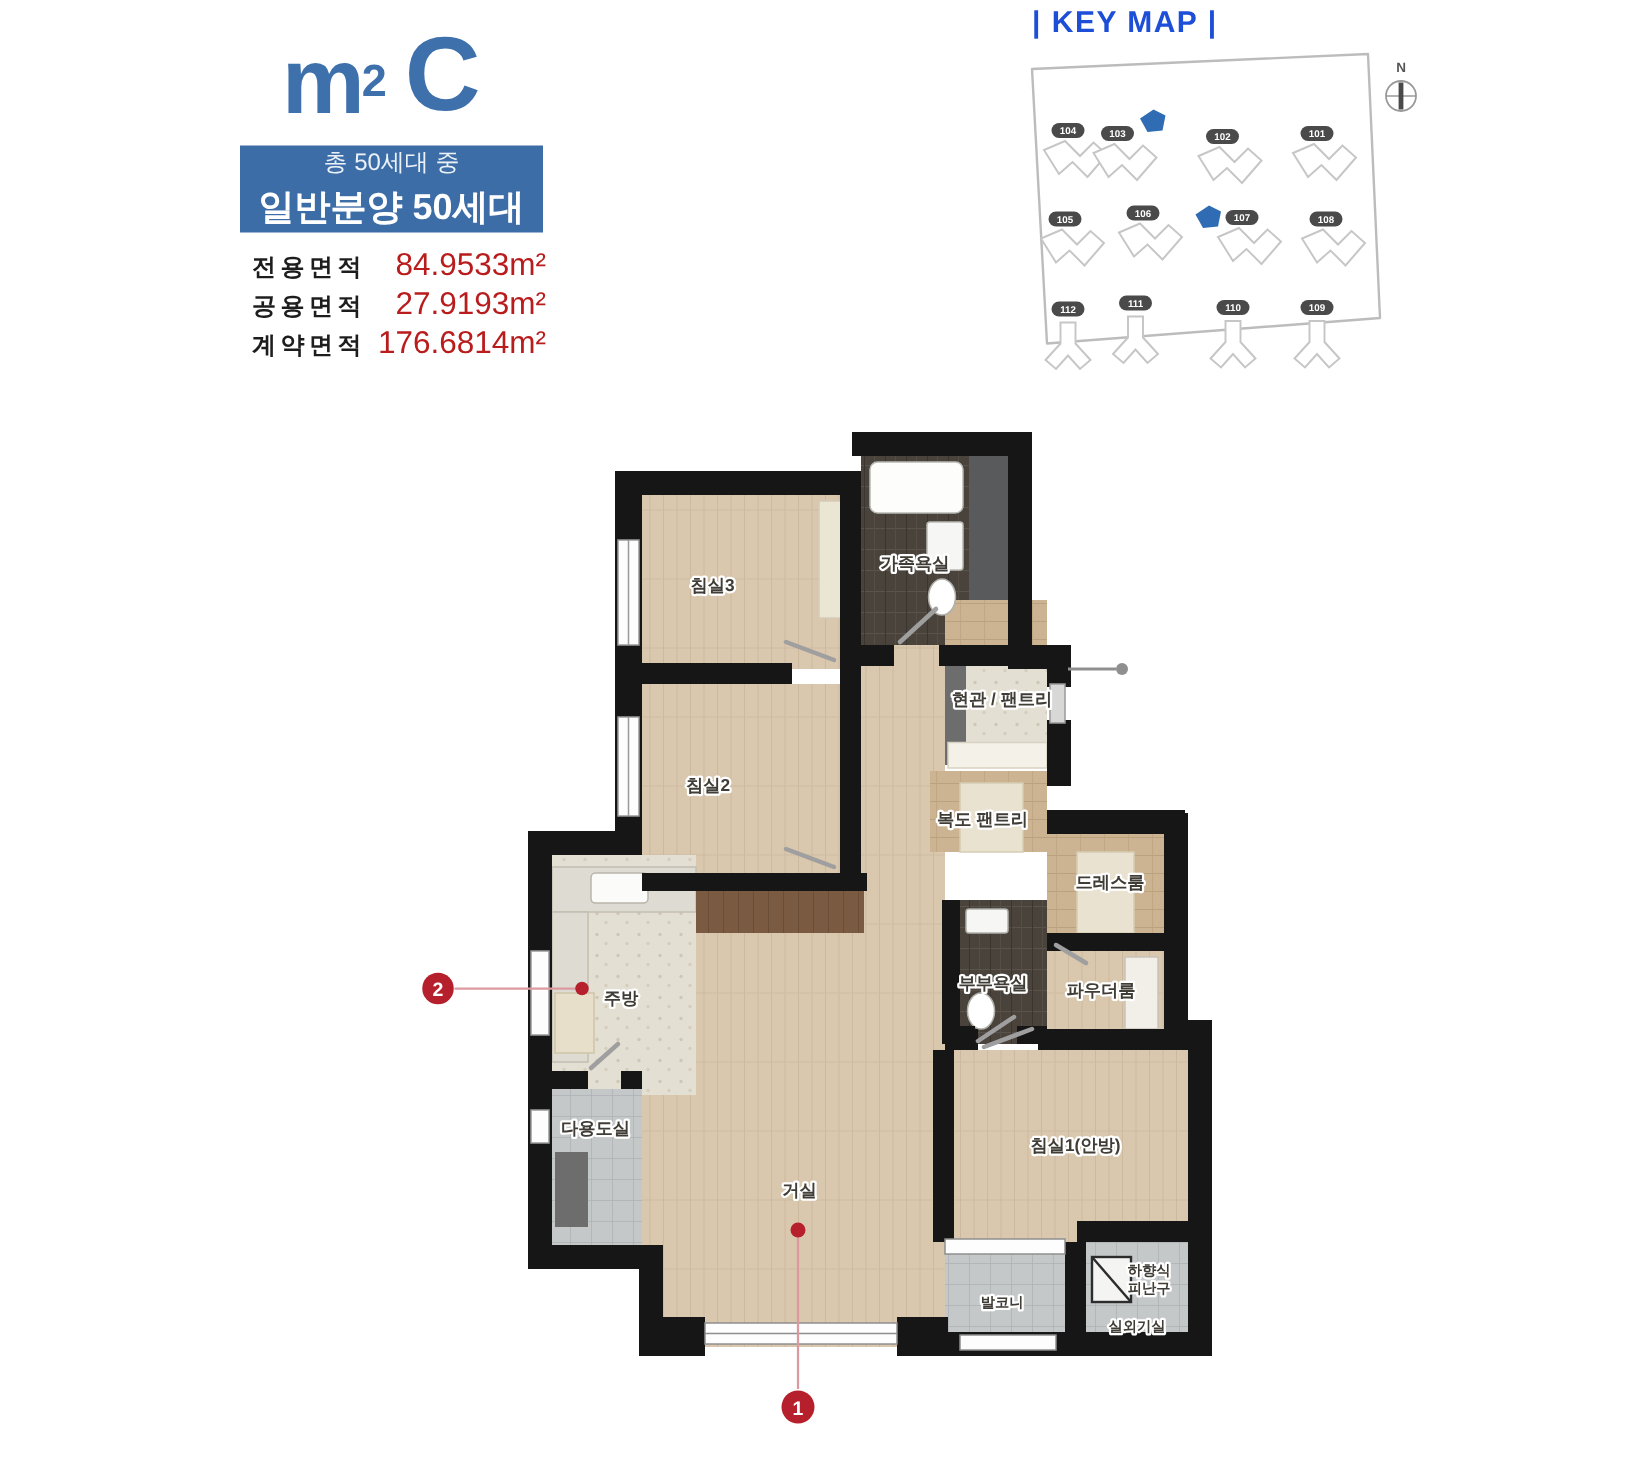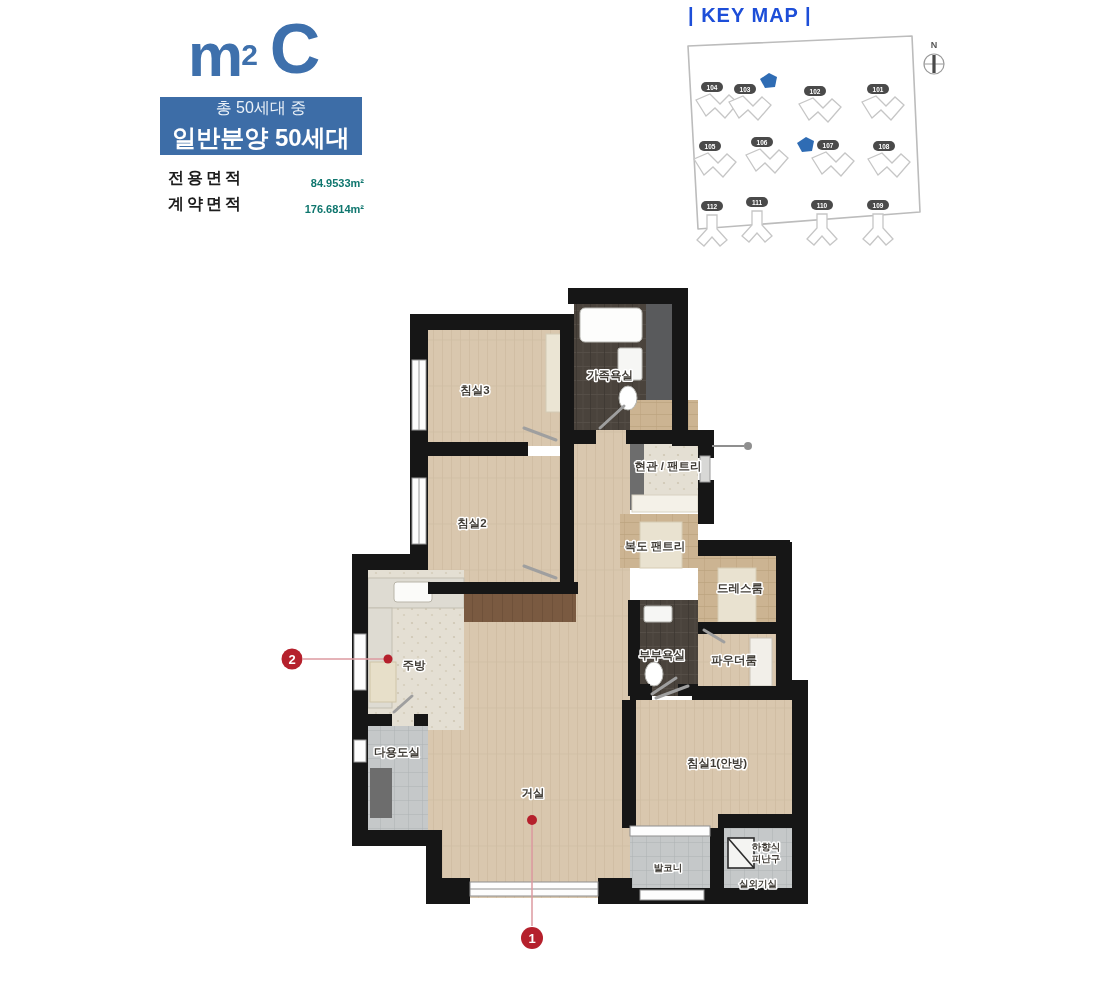--- a/index.html
+++ b/index.html
@@ -15,21 +15,21 @@
   .title-type { font-size:70px; font-weight:600; line-height:1; margin-left:14px; margin-top:8px; }
 
   .badge { position:absolute; left:160px; top:97px; width:202px; height:58px; background:#3d6da7;
            display:flex; flex-direction:column; align-items:center; justify-content:center; gap:3px; }
   .badge .l1 { color:#eaf1f8; font-size:16px; }
   .badge .l2 { color:#ffffff; font-size:24px; font-weight:800; }
 
   .area-table { position:absolute; left:168px; top:163px; width:196px; }
   .area-row { display:flex; justify-content:space-between; align-items:flex-end; height:26px; }
   .area-label { font-size:16px; font-weight:800; color:#1d1d1d; letter-spacing:3px; }
-  .area-value { font-size:11px; font-weight:700; color:#0f766e; }
+  .area-value { font-size:21px; font-weight:400; color:#b91c1c; }
 
   
   .keymap-title { position:absolute; left:688px; top:4px; font-size:20px; font-weight:800; color:#1d4ed8; letter-spacing:1px; }
   .keymap { position:absolute; left:680px; top:24px; }
 
   
   .plan { position:absolute; left:352px; top:282px; }
   .plan-label { font-size:11.5px; font-weight:700; fill:#403c36;
                 paint-order:stroke; stroke:#ffffff; stroke-width:3px; stroke-linejoin:round;
                 text-anchor:middle; font-family:"Liberation Sans", sans-serif; }
@@ -50,20 +50,24 @@
 
   <div class="badge">
     <div class="l1">총 50세대 중</div>
     <div class="l2">일반분양 50세대</div>
   </div>
 
   <div class="area-table">
     <div class="area-row">
       <span class="area-label">전용면적</span>
       <span class="area-value">84.9533m²</span>
+    </div>
+    <div class="area-row">
+      <span class="area-label">공용면적</span>
+      <span class="area-value">27.9193m²</span>
     </div>
     <div class="area-row">
       <span class="area-label">계약면적</span>
       <span class="area-value">176.6814m²</span>
     </div>
   </div>
 
   <div class="keymap-title">| KEY MAP |</div>
   <svg class="keymap" width="280" height="240" viewBox="0 0 280 240">
     <polygon points="8,22 232,12 240,188 18,205" fill="#ffffff" stroke="#bcbcbc" stroke-width="1.6" stroke-linejoin="round"></polygon>

